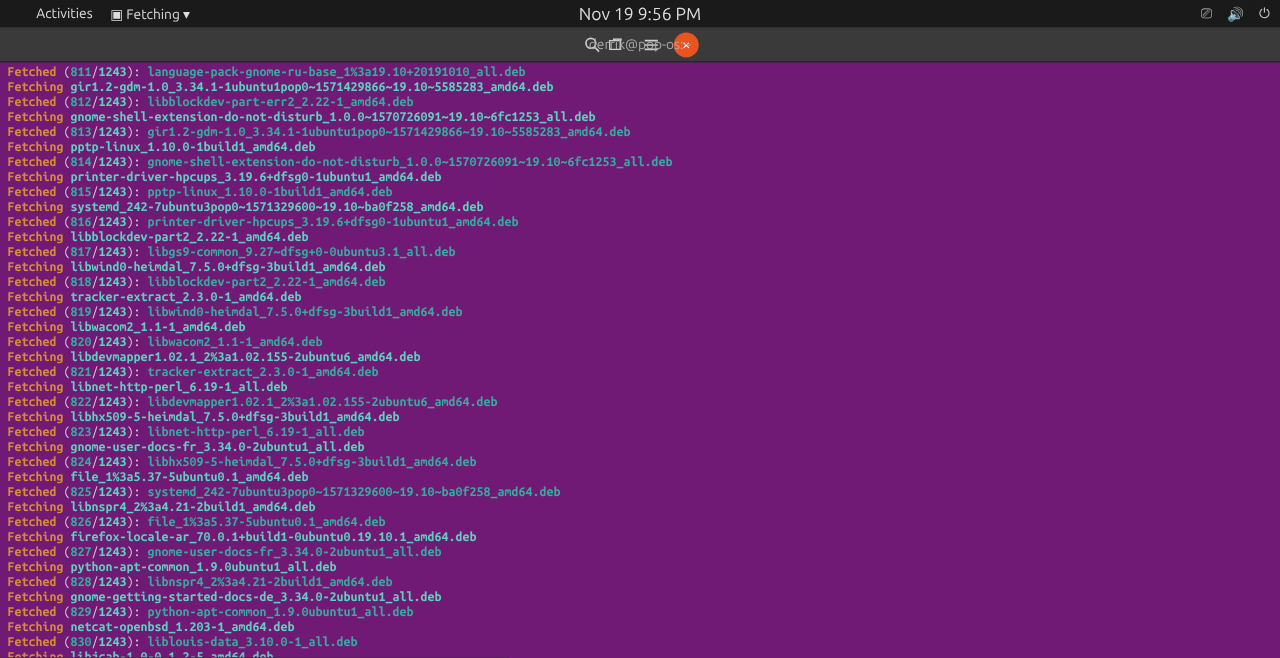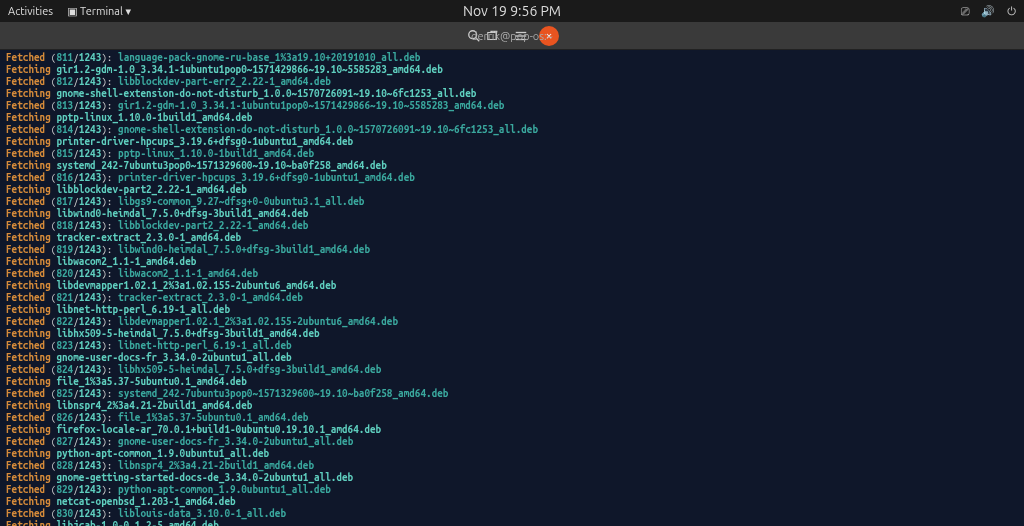--- a/index.html
+++ b/index.html
@@ -23,20 +23,21 @@
       justify-content: space-between;
       padding: 0 8px;
       color: #ccc;
       font-family: 'Ubuntu', sans-serif;
       font-size: 11px;
     }
     .top-bar-left {
       display: flex;
       align-items: center;
       gap: 14px;
+      margin-left: 21px;
     }
     .top-bar-center {
       position: absolute;
       left: 50%;
       transform: translateX(-50%);
       color: #ddd;
       font-size: 14px;
     }
     .top-bar-right {
       display: flex;
@@ -102,42 +103,42 @@
       align-items: center;
       justify-content: center;
       cursor: pointer;
       color: #fff;
       font-size: 10px;
       font-weight: bold;
     }
     .terminal-content {
       padding: 2px 6px;
       line-height: 12px;
-      background: #0f172a;
+      background: #701a75;
       height: calc(100% - 50px);
       overflow: hidden;
       white-space: pre;
     }
     .line {
       white-space: nowrap;
     }
     .orange { color: #d68b3a; font-weight: bold; }
     .white { color: #d0d0d0; }
     .teal { color: #3aa89e; font-weight: bold; }
     .cyan { color: #5fcfbf; font-weight: bold; }
   </style>
 </head>
 <body>
 
 <div class="top-bar">
   <div class="top-bar-left">
     <span class="top-bar-item">Activities</span>
     <span class="top-bar-item">
       <span>▣</span>
-      <span>Terminal ▾</span>
+      <span>Fetching ▾</span>
     </span>
   </div>
   <div class="top-bar-center">Nov 19  9:56 PM</div>
   <div class="top-bar-right">
     <span>⎚</span>
     <span>🔊</span>
     <span>⏻</span>
   </div>
 </div>
 

